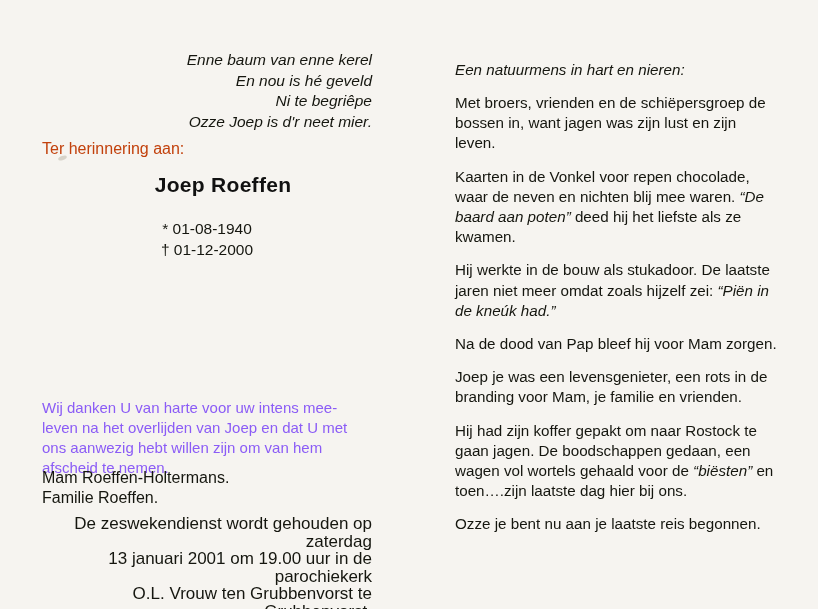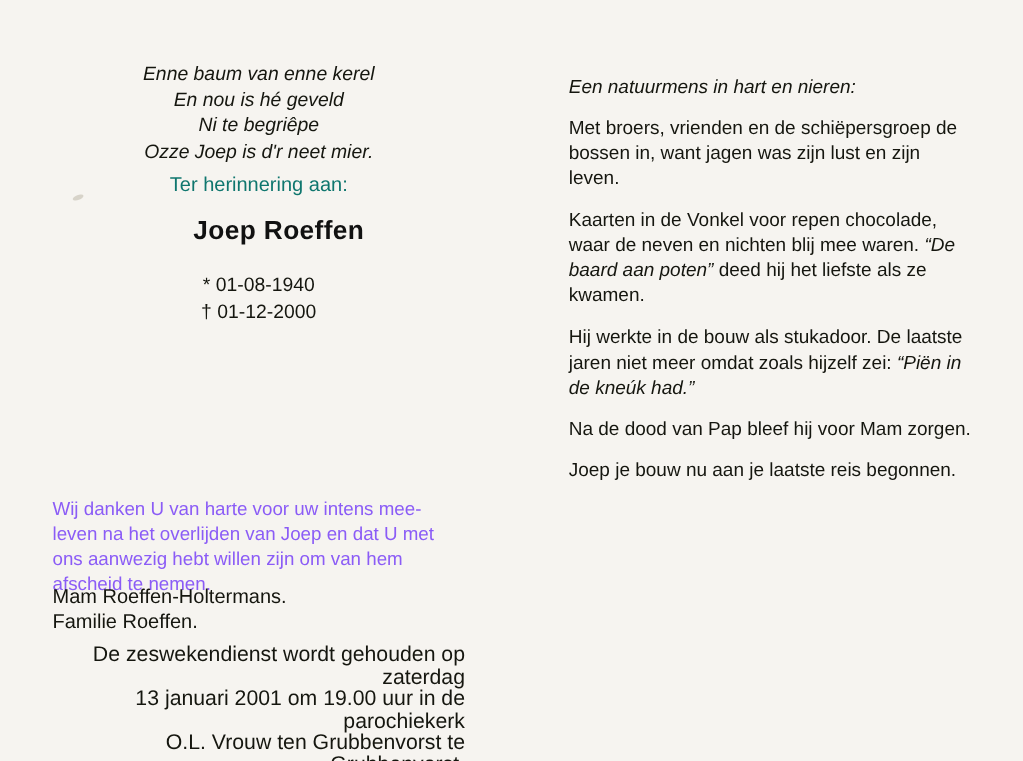--- a/index.html
+++ b/index.html
@@ -33,37 +33,36 @@
   .right-col {
     left: 455px;
     width: 320px;
   }
   
   .poem {
     position: absolute;
     top: 50px;
     left: 0;
     width: 330px;
-    text-align: center;
+    text-align: right;
     font-style: italic;
     font-size: 15.5px;
     line-height: 20.5px;
     color: #15160f;
   }
   .poem div {
     white-space: nowrap;
   }
   .in-memory {
     position: absolute;
     top: 140px;
     left: 0;
     width: 330px;
-    text-align: center;
     font-size: 16px;
-    color: #0f766e;
+    color: #c2410c;
   }
   .name {
     position: absolute;
     top: 173px;
     left: 16px;
     width: 330px;
     text-align: center;
     font-size: 21px;
     font-weight: bold;
     letter-spacing: 0.3px;
@@ -187,18 +186,20 @@
 
   <div class="col right-col">
     <div class="right-inner">
 
       <p class="right-heading">Een natuurmens in hart en nieren:</p>
 
       <p class="para">Met broers, vrienden en de schiëpersgroep de bossen in, want jagen was zijn lust en zijn leven.</p>
       <p class="para">Kaarten in de Vonkel voor repen chocolade, waar de neven en nichten blij mee waren. <em>“De baard aan poten”</em> deed hij het liefste als ze kwamen.</p>
       <p class="para">Hij werkte in de bouw als stukadoor. De laatste jaren niet meer omdat zoals hijzelf zei: <em>“Piën in de kneúk had.”</em></p>
       <p class="para">Na de dood van Pap bleef hij voor Mam zorgen.</p>
-      <p class="para">Joep je bouw nu aan je laatste reis begonnen.</p>
+      <p class="para">Joep je was een levensgenieter, een rots in de branding voor Mam, je familie en vrienden.</p>
+      <p class="para">Hij had zijn koffer gepakt om naar Rostock te gaan jagen. De boodschappen gedaan, een wagen vol wortels gehaald voor de <em>“biësten”</em> en toen….zijn laatste dag hier bij ons.</p>
+      <p class="para">Ozze je bent nu aan je laatste reis begonnen.</p>
 
     </div>
   </div>
 
 </div>
 
 </body></html>

